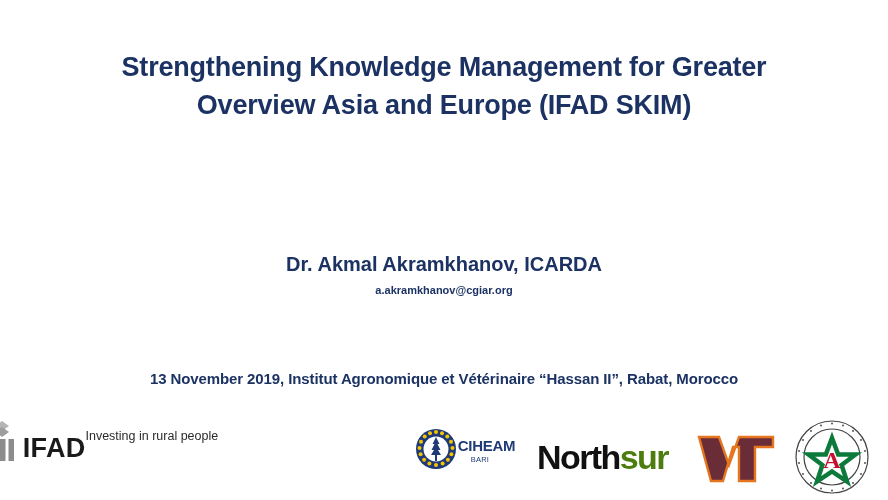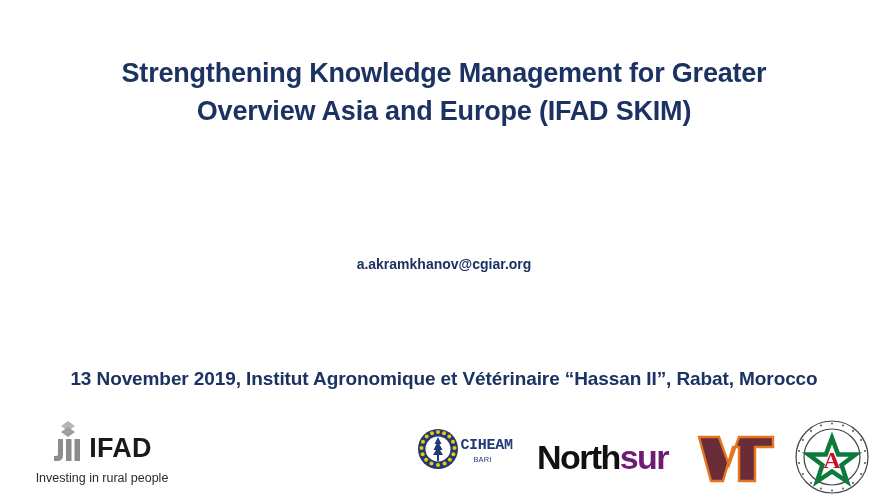--- a/index.html
+++ b/index.html
@@ -17,21 +17,21 @@
   .slide {
     position: relative;
     width: 888px;
     height: 500px;
     background: #ffffff;
   }
 
   
   .title-block {
     position: absolute;
-    top: 54px;
+    top: 48px;
     left: 40px;
     width: 808px;
     text-align: center;
   }
   .title-line {
     color: #1B3263;
     font-weight: bold;
     font-size: 27px;
     line-height: 38px;
     letter-spacing: -0.2px;
@@ -48,21 +48,21 @@
   }
   .author-name {
     color: #1B3263;
     font-weight: bold;
     font-size: 20px;
     line-height: 26px;
   }
   .author-email {
     color: #1B3263;
     font-weight: bold;
-    font-size: 14px;
+    font-size: 11px;
     line-height: 22px;
     margin-top: 2px;
   }
 
   
   .footer-text {
     position: absolute;
     top: 366px;
     left: 10px;
     width: 868px;
@@ -72,40 +72,39 @@
     color: #1B3263;
     font-weight: bold;
     font-size: 11.3px;
     line-height: 16px;
     letter-spacing: -0.15px;
     white-space: nowrap;
   }
   .footer-line-2 {
     color: #1B3263;
     font-weight: bold;
-    font-size: 19px;
+    font-size: 15px;
     line-height: 22px;
     letter-spacing: -0.1px;
     white-space: nowrap;
     margin-top: 2px;
   }
 
   
   .logo-strip {
     position: absolute;
     top: 414px;
     left: 0px;
     width: 888px;
     height: 86px;
   }
   .logo {
     position: absolute;
     display: flex;
-    flex-direction: column;
-    align-items: center;
+    align-items: flex-start;
     justify-content: center;
   }
 
   
   .logo-ifad { left: 26px; top: 6px; width: 152px; }
   .ifad-row { display: flex; align-items: flex-end; gap: 5px; }
   .ifad-mark { display: flex; flex-direction: column; align-items: center; }
   .ifad-word {
     font-family: "Liberation Sans", sans-serif;
     font-weight: bold;
@@ -143,21 +142,21 @@
     line-height: 12px;
     white-space: nowrap;
     letter-spacing: -0.1px;
   }
 
   
   .logo-ciheam { left: 415px; top: 14px; width: 100px; }
   .ciheam-row { display: flex; align-items: center; gap: 1px; }
   .ciheam-textcol { display: flex; flex-direction: column; align-items: flex-start; }
   .ciheam-word {
-    font-family: Liberation Mono, monospace;
+    font-family: Liberation Sans, sans-serif;
     font-weight: bold;
     font-size: 15px;
     color: #203a77;
     line-height: 15px;
     letter-spacing: -0.3px;
   }
   .ciheam-sub {
     font-family: "Liberation Sans", sans-serif;
     font-weight: normal;
     font-size: 7.5px;
@@ -171,39 +170,40 @@
   
   .logo-procasur { left: 520px; top: 26px; width: 165px; }
   .procasur-word {
     font-family: "Liberation Sans", sans-serif;
     font-weight: bold;
     font-size: 34px;
     line-height: 34px;
     letter-spacing: -1.6px;
   }
   .proc-black { color: #111111; }
-  .proc-blue { color: #701a75; }
+  .proc-blue { color: #4d7c0f; }
 
   
   .logo-vt { left: 695px; top: 20px; width: 82px; }
 
   
   .logo-iav { left: 784px; top: 4px; width: 96px; }
 </style>
 </head>
 <body>
 
 <div class="slide">
 
   <div class="title-block">
     <div class="title-line">Strengthening Knowledge Management for Greater</div>
     <div class="title-line">Overview Asia and Europe (IFAD SKIM)</div>
   </div>
 
   <div class="author-block">
+    <div class="author-name">Dr. Akmal Akramkhanov, ICARDA</div>
     <div class="author-email">a.akramkhanov@cgiar.org</div>
   </div>
 
   <div class="footer-text">
     <div class="footer-line-2">13 November 2019, Institut Agronomique et Vétérinaire “Hassan II”, Rabat, Morocco</div>
   </div>
 
   <div class="logo-strip">
 
     <div class="logo logo-ifad">

